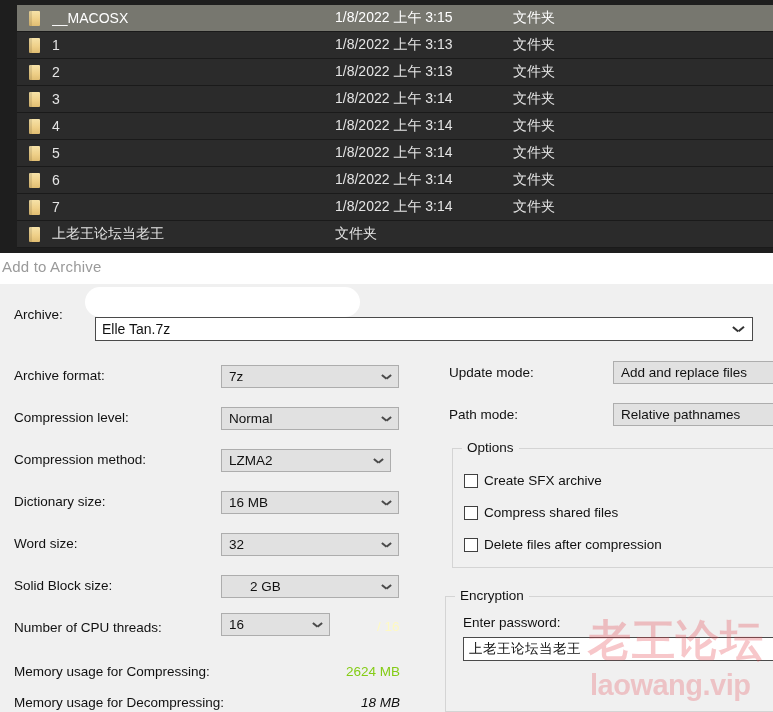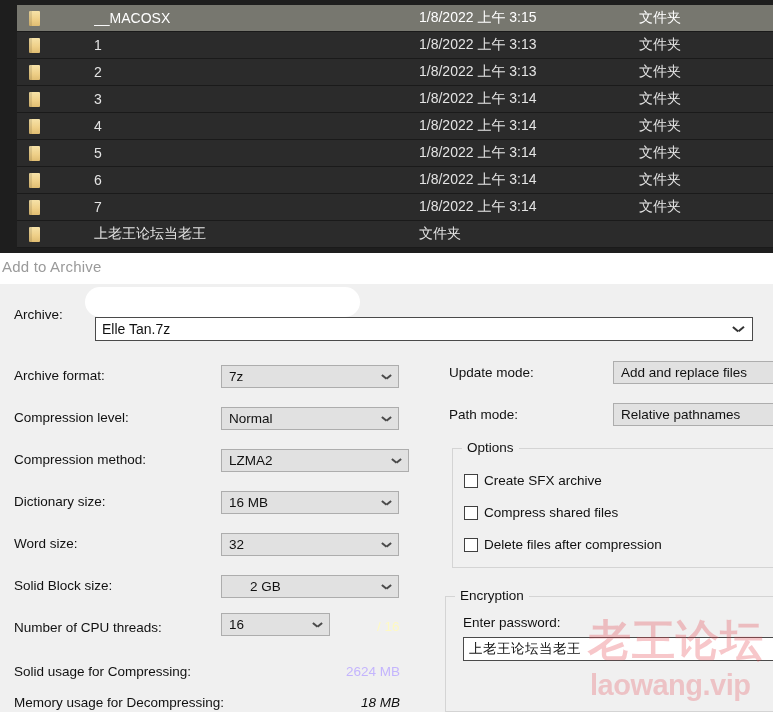--- a/index.html
+++ b/index.html
@@ -20,21 +20,20 @@
   }
   .fl-row {
     position: relative;
     height: 27px;
     display: flex;
     align-items: center;
     background: #2b2b2b;
     border-bottom: 1px solid #1a1a1a;
     color: #e4e4e4;
     font-size: 14px;
-    gap: 42px;
   }
   .fl-row.selected { background: #77776f; color: #ffffff; }
   .fl-icon {
     position: relative;
     width: 17px; height: 18px;
     margin-left: 9px; margin-right: 9px;
     flex: 0 0 auto;
   }
   .fl-icon i {
     position: absolute;
@@ -262,21 +261,21 @@
     <div class="combo" style="left:221px;top:365px;width:178px;">
       <span>7z</span>
       <span class="chev"></span>
     </div>
     <div class="lbl" style="left:14px;top:410px;">Compression level:</div>
     <div class="combo" style="left:221px;top:407px;width:178px;">
       <span>Normal</span>
       <span class="chev"></span>
     </div>
     <div class="lbl" style="left:14px;top:452px;">Compression method:</div>
-    <div class="combo" style="left:221px;top:449px;width:188px;">
+    <div class="combo" style="left:221px;top:449px;width:170px;">
       <span>LZMA2</span>
       <span class="chev"></span>
     </div>
     <div class="lbl" style="left:14px;top:494px;">Dictionary size:</div>
     <div class="combo" style="left:221px;top:491px;width:178px;">
       <span>16 MB</span>
       <span class="chev"></span>
     </div>
     <div class="lbl" style="left:14px;top:536px;">Word size:</div>
     <div class="combo" style="left:221px;top:533px;width:178px;">
@@ -287,22 +286,22 @@
     <div class="combo" style="left:221px;top:575px;width:178px;padding-left:28px;">
       <span>2 GB</span>
       <span class="chev"></span>
     </div>
     <div class="lbl" style="left:14px;top:620px;">Number of CPU threads:</div>
     <div class="combo" style="left:221px;top:613px;width:109px;">
       <span>16</span>
       <span class="chev"></span>
     </div>
     <div style="position:absolute;left:377px;top:619px;font-size:13.5px;color:#fef9c3;">/ 16</div>
-    <div class="lbl" style="left:14px;top:664px;">Solid usage for Compressing:</div>
-    <div style="position:absolute;left:260px;top:664px;width:140px;text-align:right;font-size:13.5px;color:#c4b5fd;">2624 MB</div>
+    <div class="lbl" style="left:14px;top:664px;">Memory usage for Compressing:</div>
+    <div style="position:absolute;left:260px;top:664px;width:140px;text-align:right;font-size:13.5px;color:#84cc16;">2624 MB</div>
     <div class="lbl" style="left:14px;top:695px;">Memory usage for Decompressing:</div>
     <div style="position:absolute;left:260px;top:695px;width:140px;text-align:right;font-size:13.5px;color:#111;font-style:italic;">18 MB</div>
     <div class="lbl" style="left:449px;top:365px;">Update mode:</div>
     <div class="combo" style="left:613px;top:361px;width:185px;">
       <span>Add and replace files</span>
     </div>
     <div class="lbl" style="left:449px;top:407px;">Path mode:</div>
     <div class="combo" style="left:613px;top:403px;width:185px;">
       <span>Relative pathnames</span>
     </div>

